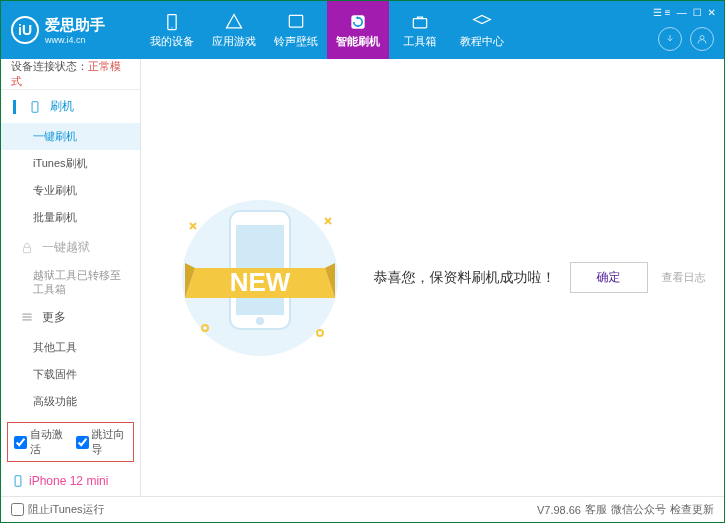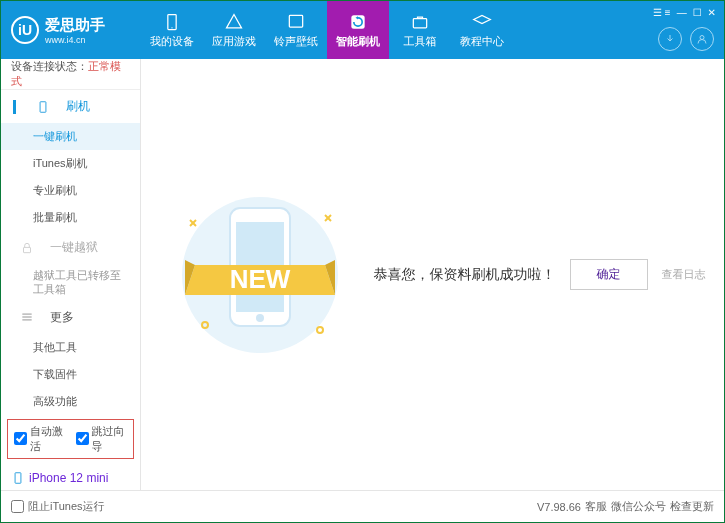--- a/index.html
+++ b/index.html
@@ -23,41 +23,41 @@
 .header-circles { position: absolute; right: 10px; bottom: 8px; display: flex; gap: 8px; }
 .circle-btn { width: 24px; height: 24px; border: 1.5px solid #a0d8f5; border-radius: 50%; display: flex; align-items: center; justify-content: center; cursor: pointer; }
 .circle-btn svg { width: 12px; height: 12px; fill: none; stroke: #a0d8f5; stroke-width: 2; }
 
 .body { flex: 1; display: flex; overflow: hidden; }
 .sidebar { width: 140px; border-right: 1px solid #e5e5e5; display: flex; flex-direction: column; font-size: 12px; color: #555; }
 .status-bar { padding: 0 10px; border-bottom: 1px solid #eee; font-size: 11px; }
 .status-bar .mode { color: #d9534f; }
 
 .side-section { }
-.side-head { display: flex; align-items: center; gap: 16px; padding: 8px 12px; cursor: pointer; }
+.side-head { display: flex; align-items: center; gap: 8px; padding: 8px 12px; cursor: pointer; }
 .side-head .mark { width: 3px; height: 14px; background: #1296db; margin-right: 4px; }
 .side-head.dim { color: #aaa; }
 .side-sub { padding: 6px 0 6px 32px; cursor: pointer; font-size: 11px; }
 .side-sub.active { background: #e8f4fb; color: #1296db; }
 .side-note { padding: 4px 0 4px 32px; font-size: 11px; color: #999; line-height: 1.3; }
 
 .side-bottom { margin-top: auto; }
 .checks { border: 1.5px solid #d9534f; margin: 4px 6px 8px 6px; padding: 4px 6px; display: flex; gap: 10px; font-size: 11px; }
 .checks label { display: flex; align-items: center; gap: 3px; cursor: pointer; }
 .device { padding: 4px 10px 8px 10px; }
-.device-name { color: #6d28d9; font-size: 12px; display: flex; gap: 4px; }
+.device-name { color: #ec4899; font-size: 12px; display: flex; gap: 4px; }
 
 .main { flex: 1; display: flex; flex-direction: row; align-items: center; justify-content: center; gap: 14px; position: relative; }
 .illus { width: 200px; height: 170px; position: relative; }
 .illus svg { width: 100%; height: 100%; }
 .msg { font-size: 14px; color: #333; }
 .ok-btn { padding: 6px 26px; border: 1px solid #ccc; background: #fff; font-size: 12px; color: #4c1d95; cursor: pointer; }
 .log-link { font-size: 11px; color: #aaa; cursor: pointer; }
 
-.footer { height: 32px; border-top: 1px solid #e5e5e5; display: flex; align-items: center; font-size: 11px; color: #666; padding: 0 10px; }
+.footer { height: 26px; border-top: 1px solid #e5e5e5; display: flex; align-items: center; font-size: 11px; color: #666; padding: 0 10px; }
 .footer label { display: flex; align-items: center; gap: 4px; cursor: pointer; }
 .footer .spacer { flex: 1; }
 .footer .f-item { margin-left: 4px; cursor: pointer; }
 
 .icon-box { width: 14px; height: 14px; }
 </style>
 </head>
 <body>
 
 <div class="app">

